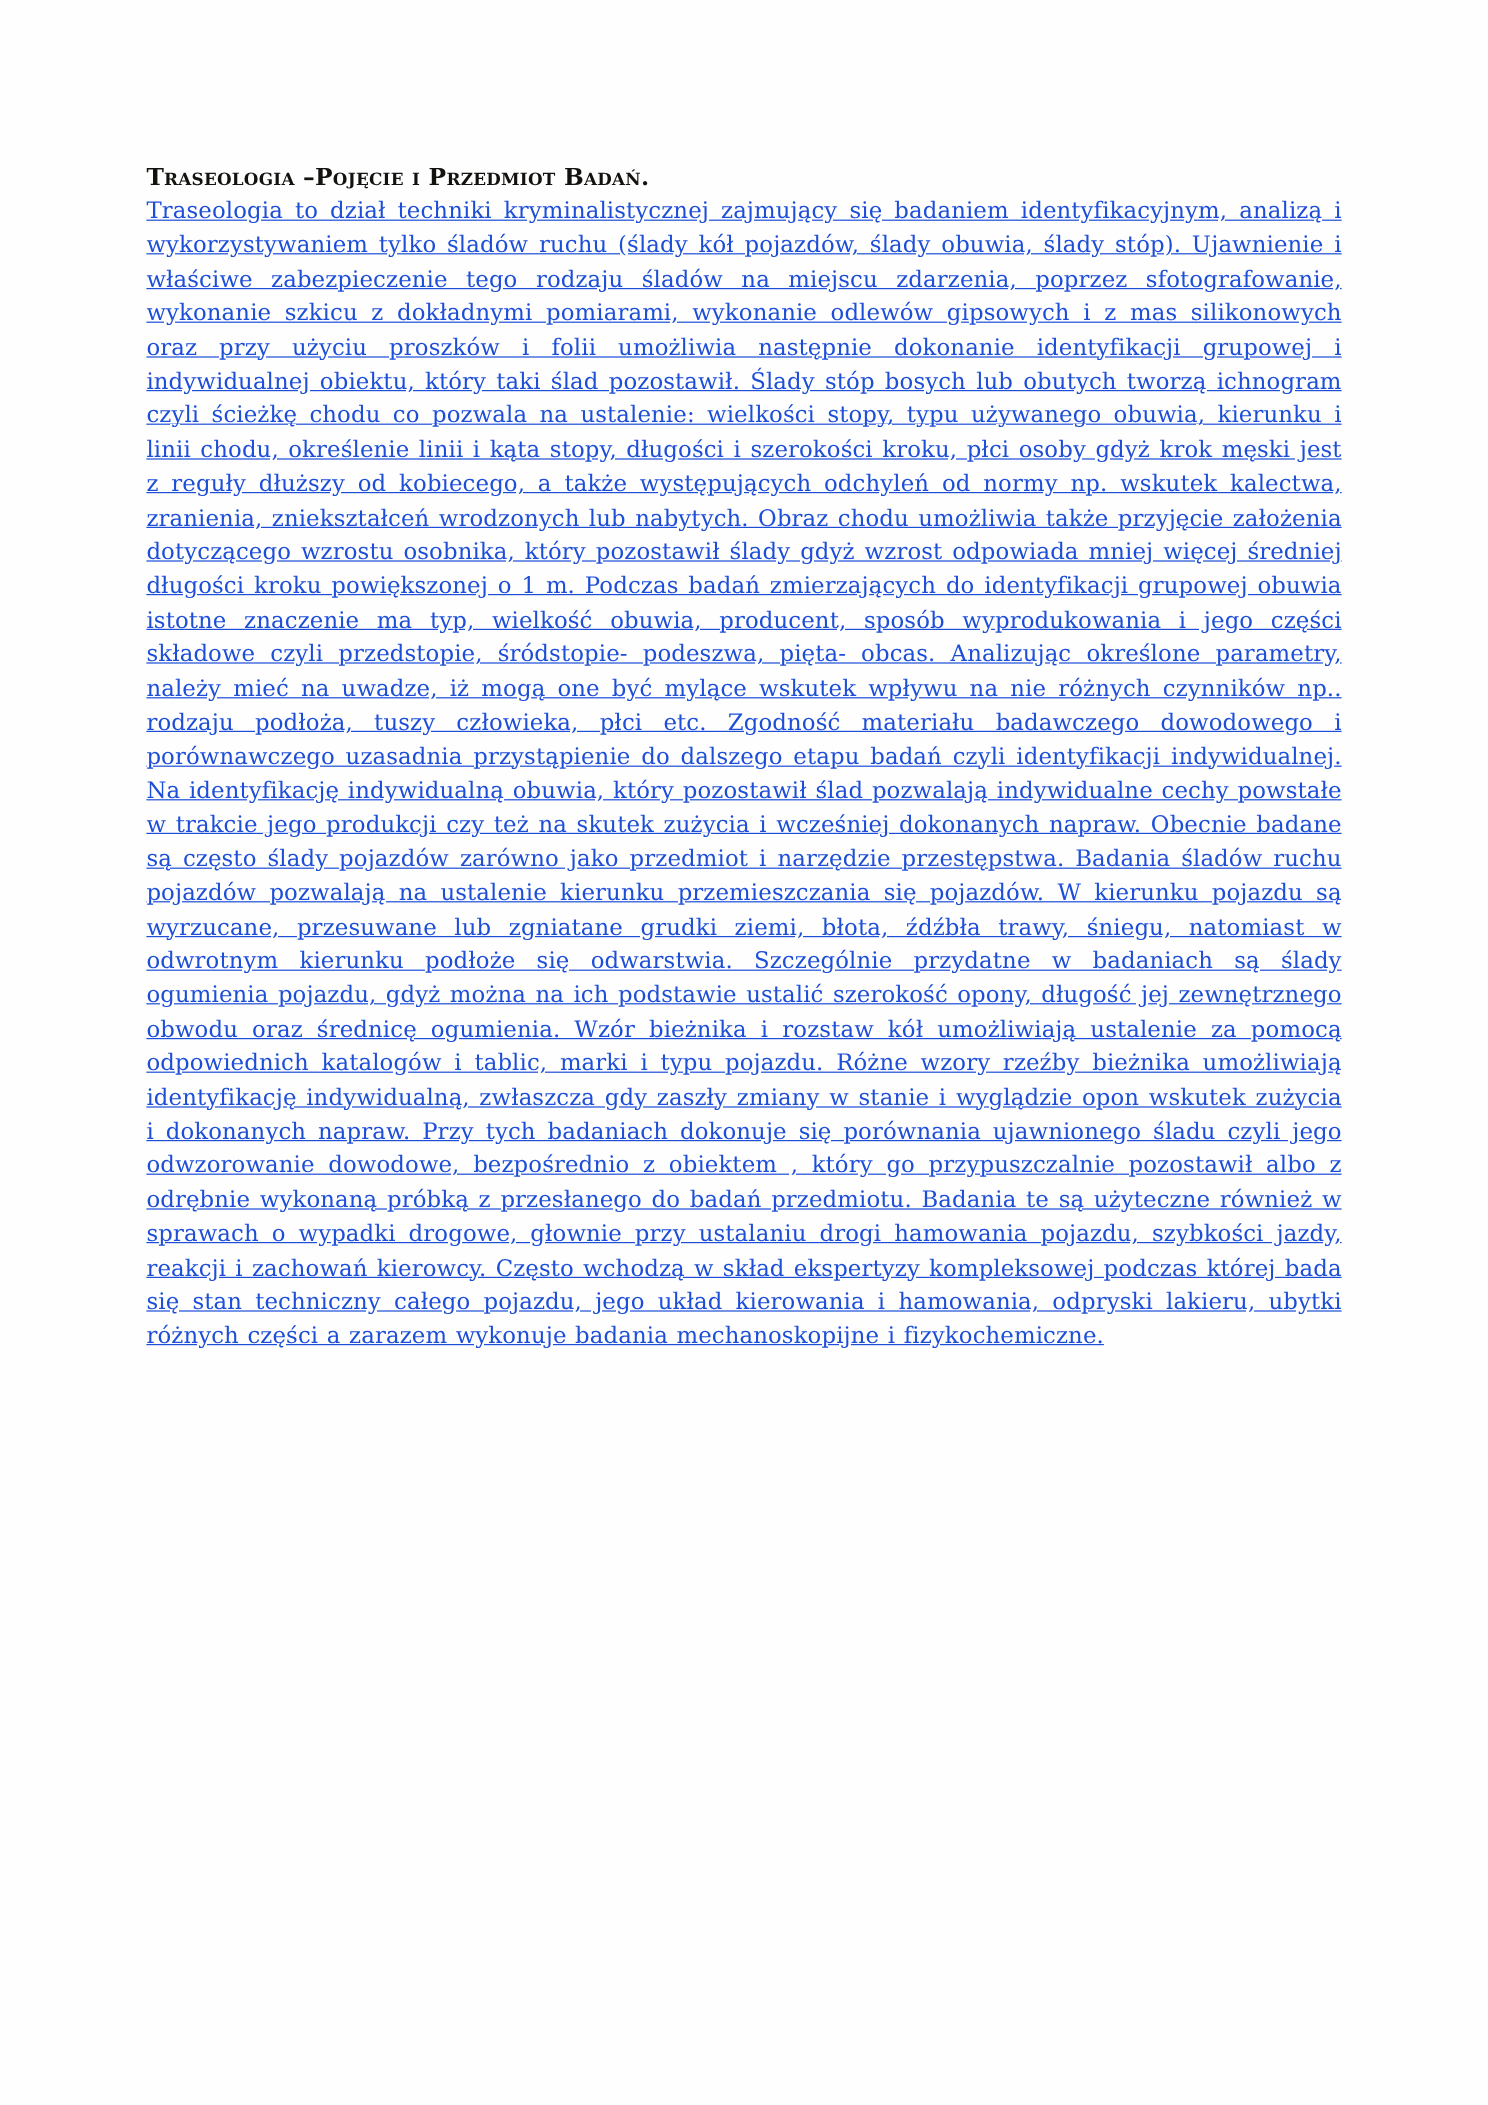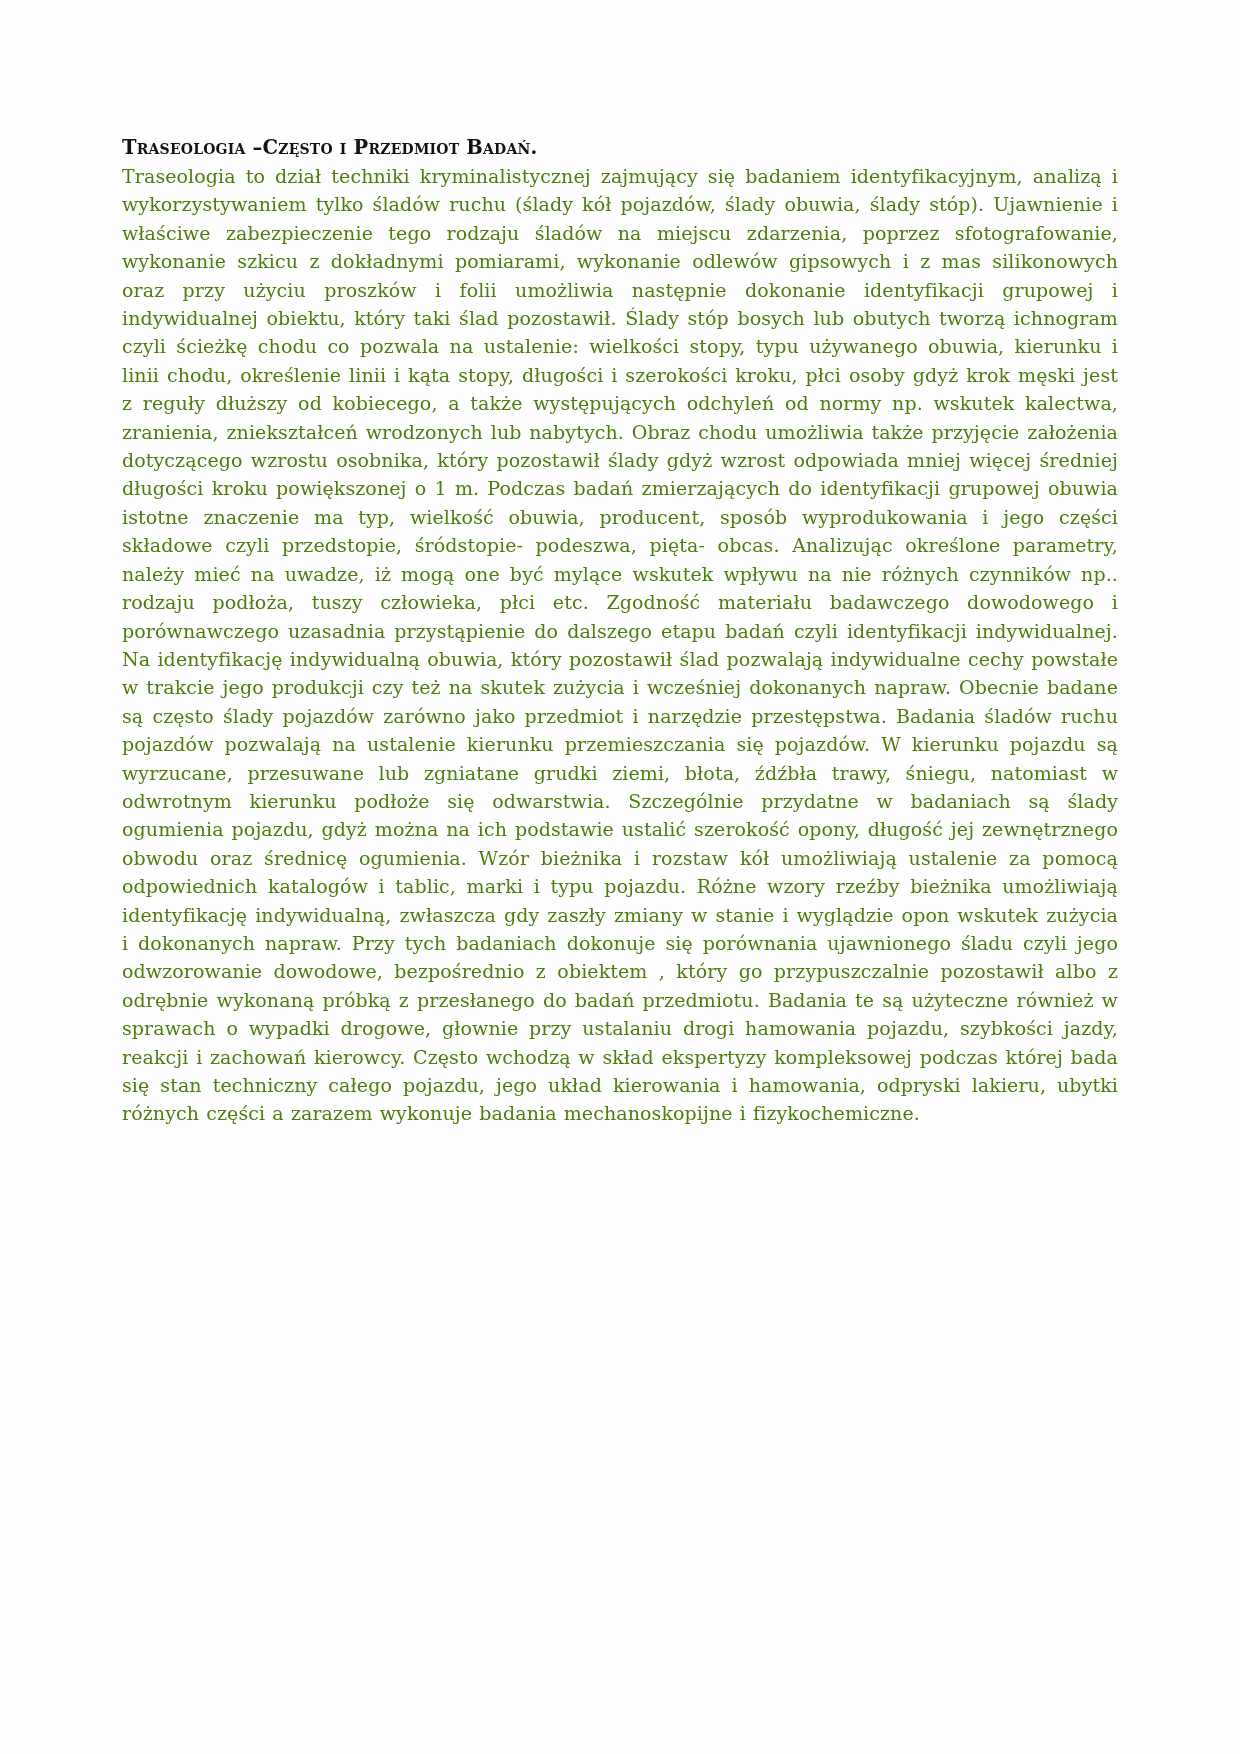--- a/index.html
+++ b/index.html
@@ -34,24 +34,25 @@
     color: #14120f;
   }
   .doc-body {
     margin: 0;
     font-size: 19px;
     line-height: 28.4px;
     text-align: justify;
     text-justify: inter-word;
     letter-spacing: 0.1px;
     word-spacing: 1px;
-    color: #4d7c0f;
+    color: #1d4ed8;
+    text-decoration: underline;
   }
 </style>
 </head>
 <body>
 
 <div class="page">
   <div class="content">
-    <h1 class="doc-title">Traseologia –Często i Przedmiot Badań.</h1>
+    <h1 class="doc-title">Traseologia –Pojęcie i Przedmiot Badań.</h1>
     <p class="doc-body">Traseologia to dział techniki kryminalistycznej zajmujący się badaniem identyfikacyjnym, analizą i wykorzystywaniem tylko śladów ruchu (ślady kół pojazdów, ślady obuwia, ślady stóp). Ujawnienie i właściwe zabezpieczenie tego rodzaju śladów na miejscu zdarzenia, poprzez sfotografowanie, wykonanie szkicu z dokładnymi pomiarami, wykonanie odlewów gipsowych i z mas silikonowych oraz przy użyciu proszków i folii umożliwia następnie dokonanie identyfikacji grupowej i indywidualnej obiektu, który taki ślad pozostawił. Ślady stóp bosych lub obutych tworzą ichnogram czyli ścieżkę chodu co pozwala na ustalenie: wielkości stopy, typu używanego obuwia, kierunku i linii chodu, określenie linii i kąta stopy, długości i szerokości kroku, płci osoby gdyż krok męski jest z reguły dłuższy od kobiecego, a także występujących odchyleń od normy np. wskutek kalectwa, zranienia, zniekształceń wrodzonych lub nabytych. Obraz chodu umożliwia także przyjęcie założenia dotyczącego wzrostu osobnika, który pozostawił ślady gdyż wzrost odpowiada mniej więcej średniej długości kroku powiększonej o 1 m. Podczas badań zmierzających do identyfikacji grupowej obuwia istotne znaczenie ma typ, wielkość obuwia, producent, sposób wyprodukowania i jego części składowe czyli przedstopie, śródstopie- podeszwa, pięta- obcas. Analizując określone parametry, należy mieć na uwadze, iż mogą one być mylące wskutek wpływu na nie różnych czynników np.. rodzaju podłoża, tuszy człowieka, płci etc. Zgodność materiału badawczego dowodowego i porównawczego uzasadnia przystąpienie do dalszego etapu badań czyli identyfikacji indywidualnej. Na identyfikację indywidualną obuwia, który pozostawił ślad pozwalają indywidualne cechy powstałe w trakcie jego produkcji czy też na skutek zużycia i wcześniej dokonanych napraw. Obecnie badane są często ślady pojazdów zarówno jako przedmiot i narzędzie przestępstwa. Badania śladów ruchu pojazdów pozwalają na ustalenie kierunku przemieszczania się pojazdów. W kierunku pojazdu są wyrzucane, przesuwane lub zgniatane grudki ziemi, błota, źdźbła trawy, śniegu, natomiast w odwrotnym kierunku podłoże się odwarstwia. Szczególnie przydatne w badaniach są ślady ogumienia pojazdu, gdyż można na ich podstawie ustalić szerokość opony, długość jej zewnętrznego obwodu oraz średnicę ogumienia. Wzór bieżnika i rozstaw kół umożliwiają ustalenie za pomocą odpowiednich katalogów i tablic, marki i typu pojazdu. Różne wzory rzeźby bieżnika umożliwiają identyfikację indywidualną, zwłaszcza gdy zaszły zmiany w stanie i wyglądzie opon wskutek zużycia i dokonanych napraw. Przy tych badaniach dokonuje się porównania ujawnionego śladu czyli jego odwzorowanie dowodowe, bezpośrednio z obiektem , który go przypuszczalnie pozostawił albo z odrębnie wykonaną próbką z przesłanego do badań przedmiotu. Badania te są użyteczne również w sprawach o wypadki drogowe, głownie przy ustalaniu drogi hamowania pojazdu, szybkości jazdy, reakcji i zachowań kierowcy. Często wchodzą w skład ekspertyzy kompleksowej podczas której bada się stan techniczny całego pojazdu, jego układ kierowania i hamowania, odpryski lakieru, ubytki różnych części a zarazem wykonuje badania mechanoskopijne i fizykochemiczne.</p>
   </div>
 </div>
 
 </body></html>

